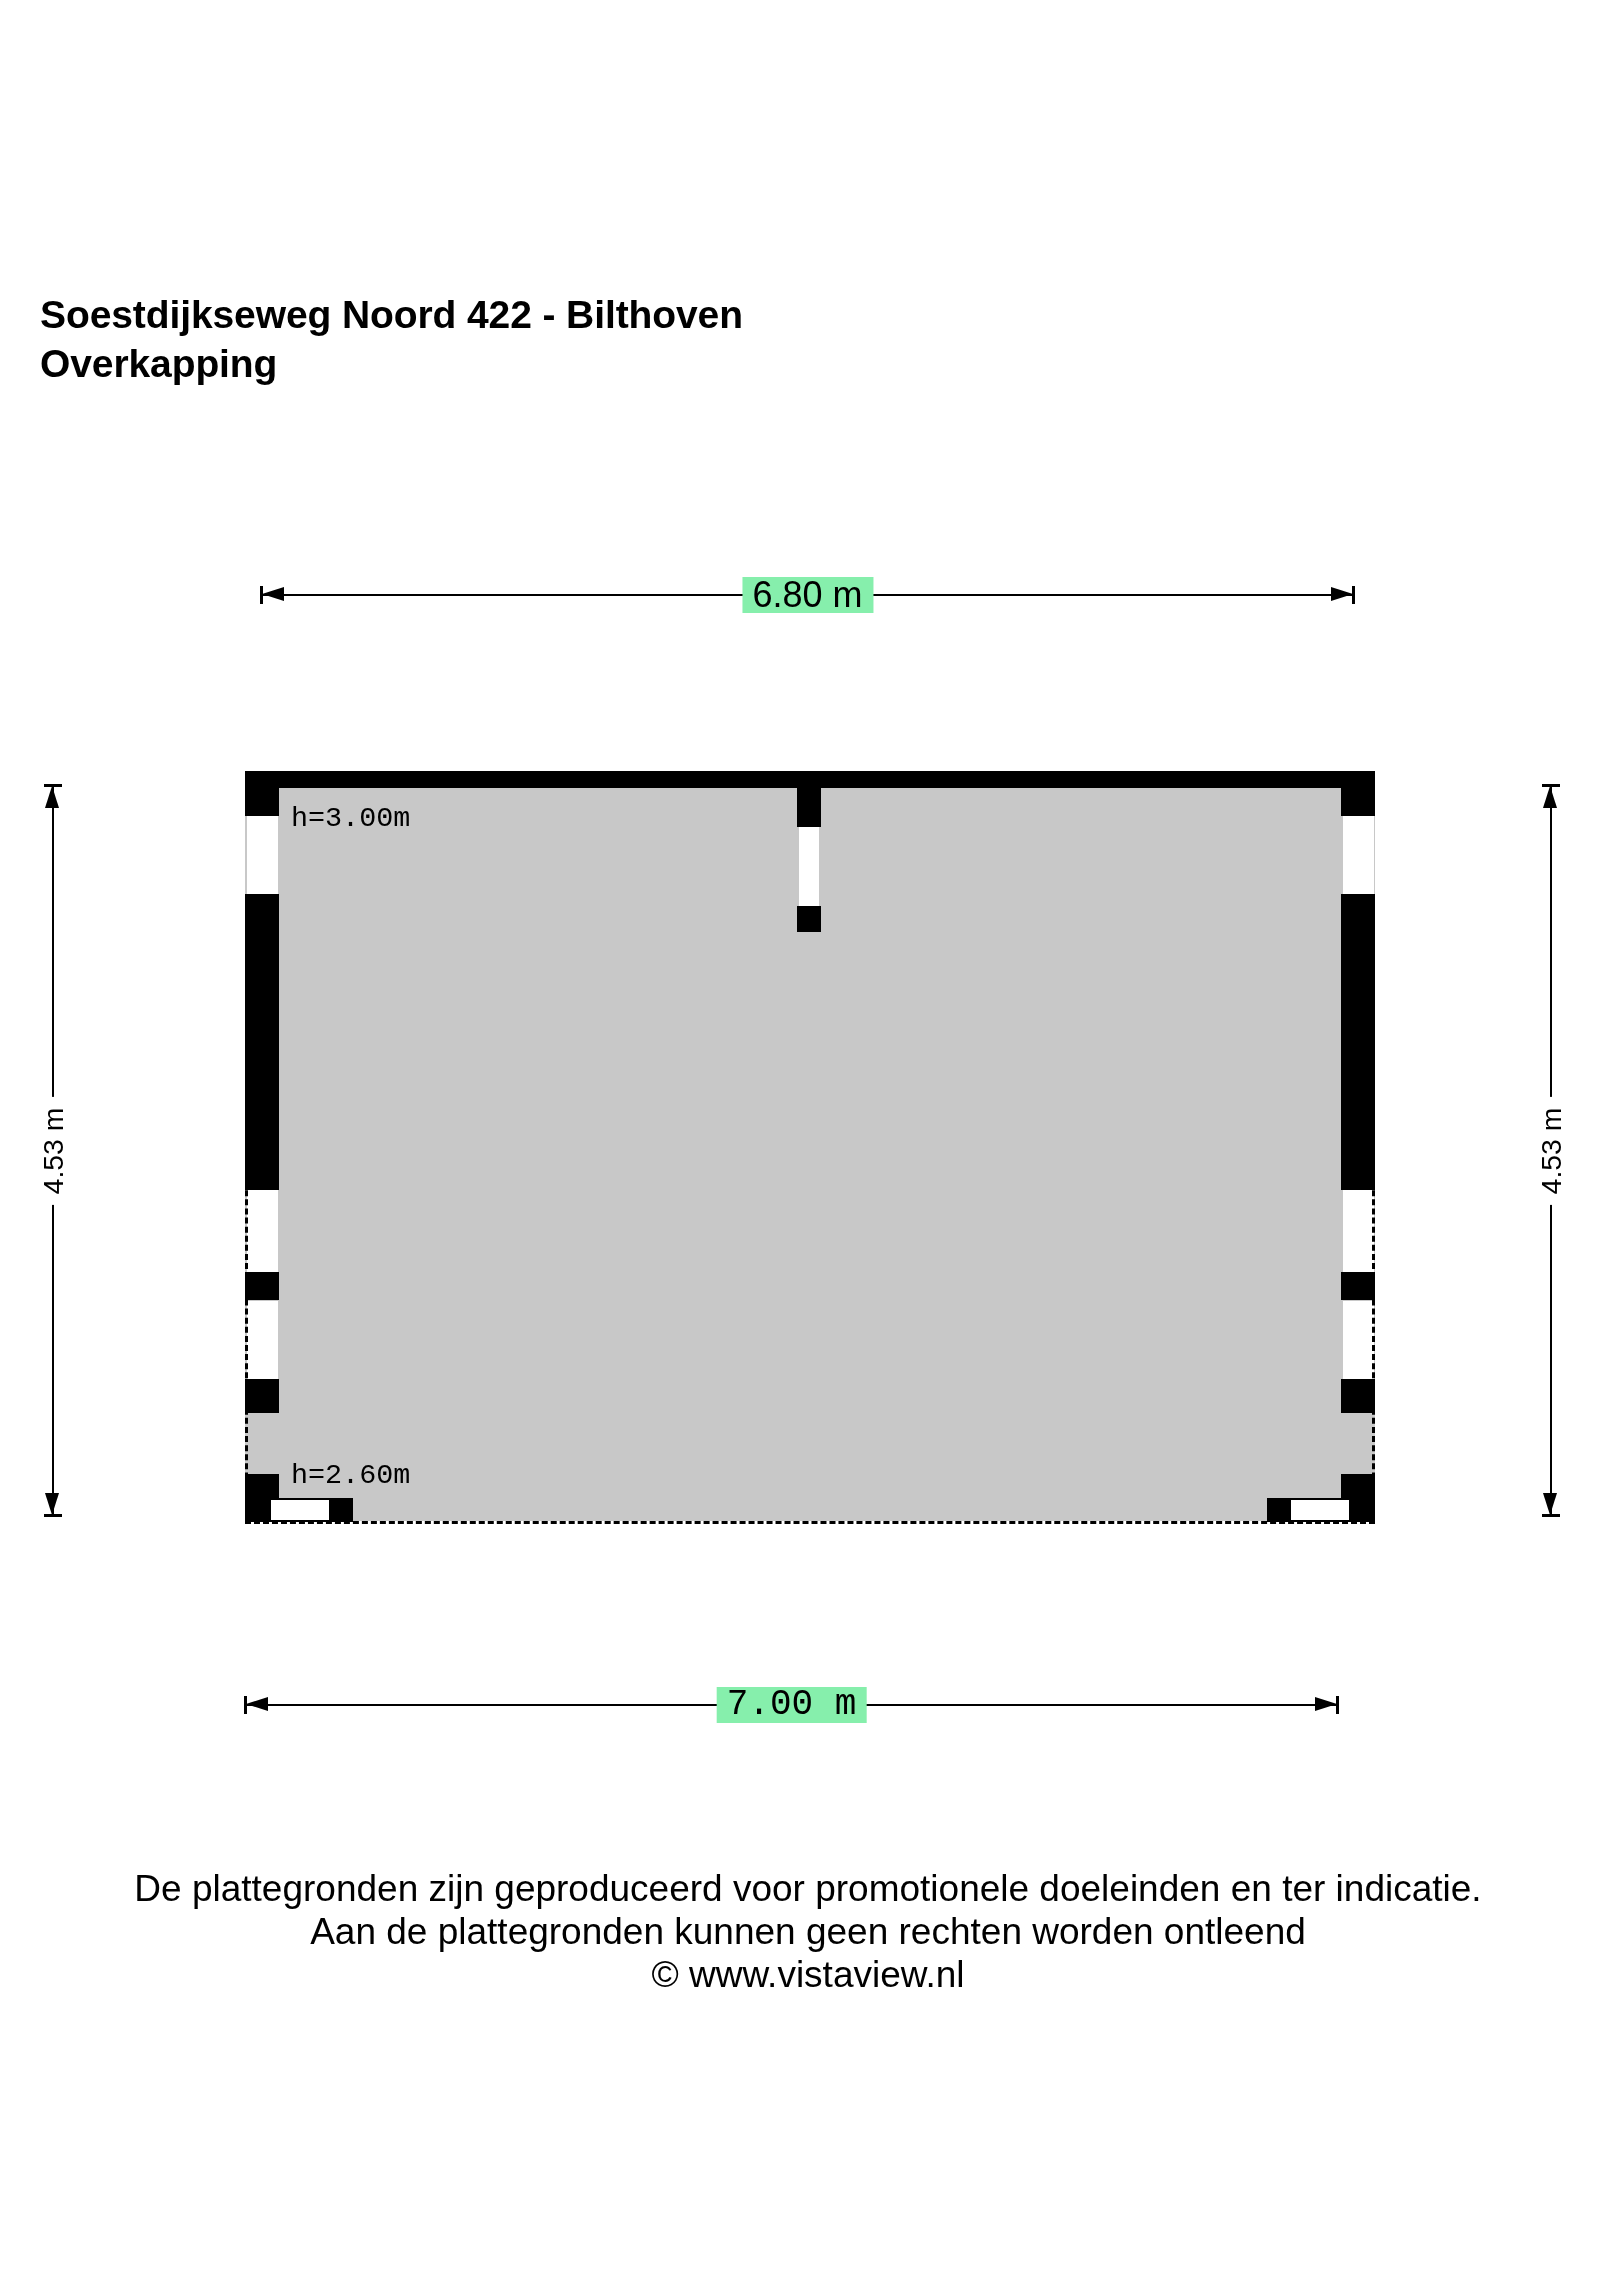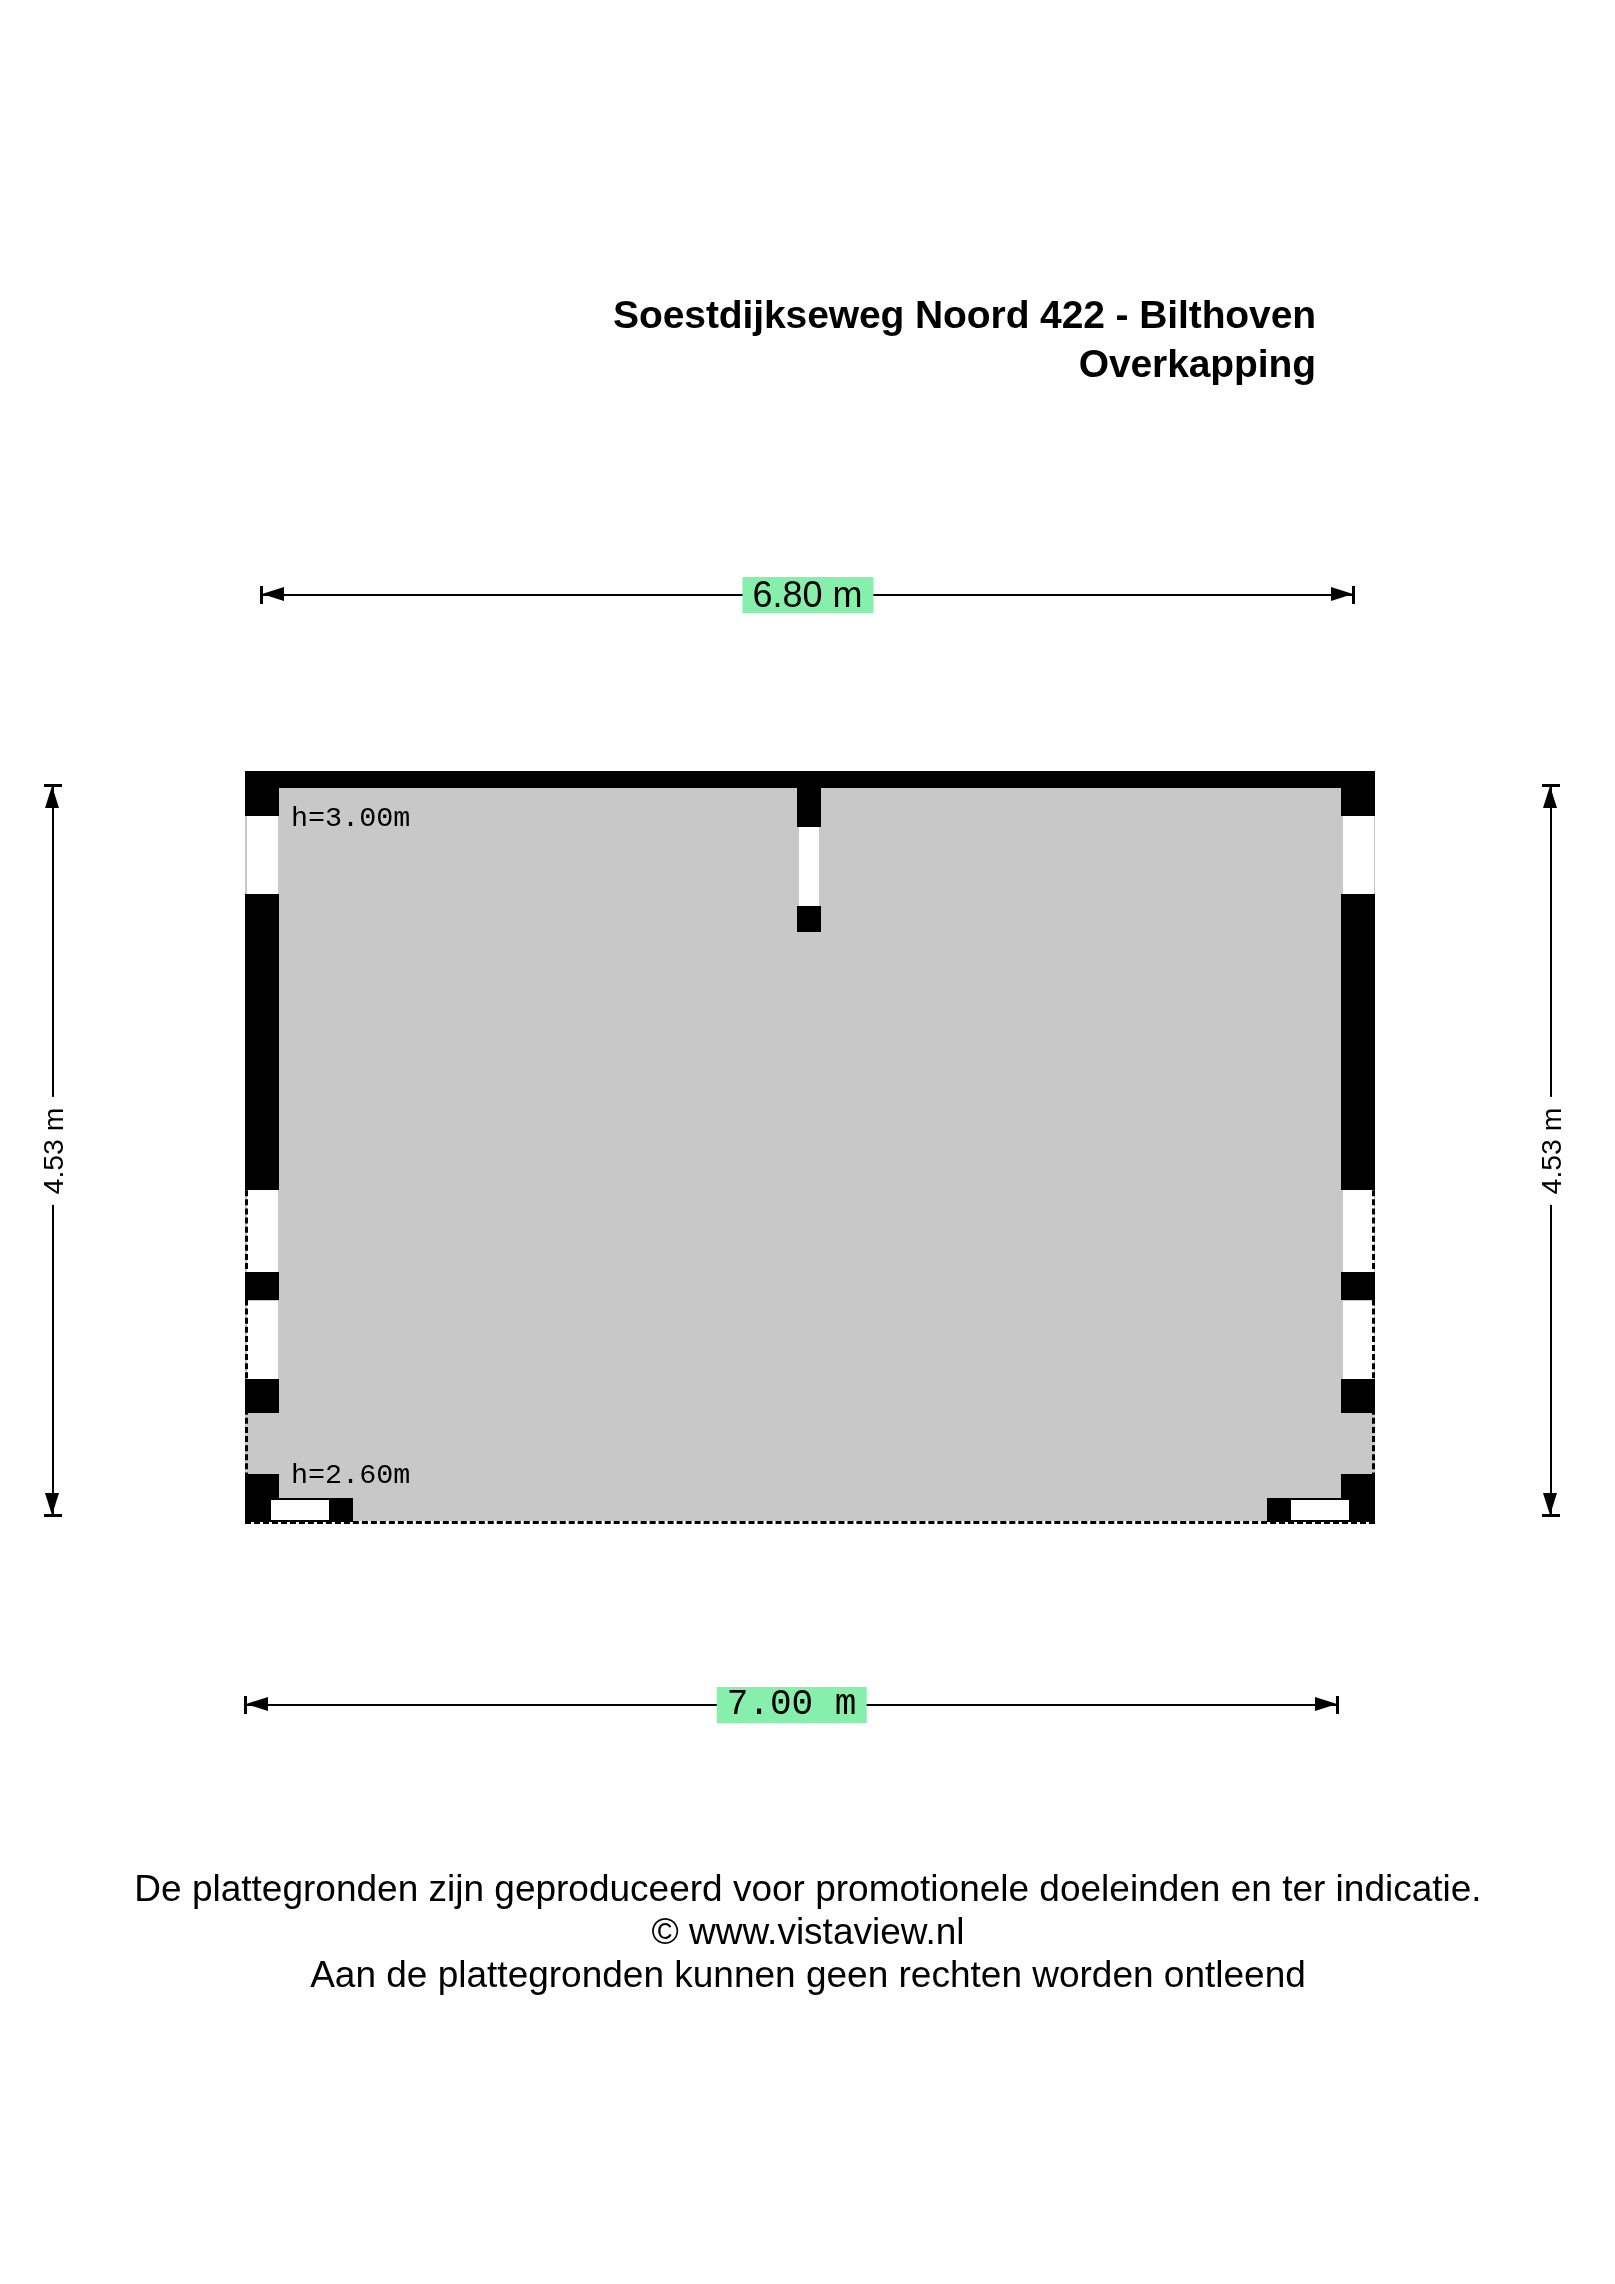--- a/index.html
+++ b/index.html
@@ -16,21 +16,22 @@
     color: #000000;
     overflow: hidden;
   }
 
   
   #title-block {
     position: absolute;
     left: 0;
     top: 290px;
     width: 1316px;
-    text-align: right;
+    text-align: left;
+    padding-left: 40px;
   }
   #title-block .line {
     font-size: 39px;
     font-weight: bold;
     line-height: 49px;
     letter-spacing: -0.1px;
     white-space: nowrap;
   }
 
   
@@ -277,16 +278,16 @@
   <div class="rail"></div>
   <div class="cap left"></div>
   <div class="cap right"></div>
   <div class="arrow left"></div>
   <div class="arrow right"></div>
   <div class="label">7.00 m</div>
 </div>
 
 <div id="footer">
   <div class="fline">De plattegronden zijn geproduceerd voor promotionele doeleinden en ter indicatie.</div>
+  <div class="fline">Aan de plattegronden kunnen geen rechten worden ontleend</div>
   <div class="fline">© www.vistaview.nl</div>
-  <div class="fline">Aan de plattegronden kunnen geen rechten worden ontleend</div>
 </div>
 
 
 </body></html>

